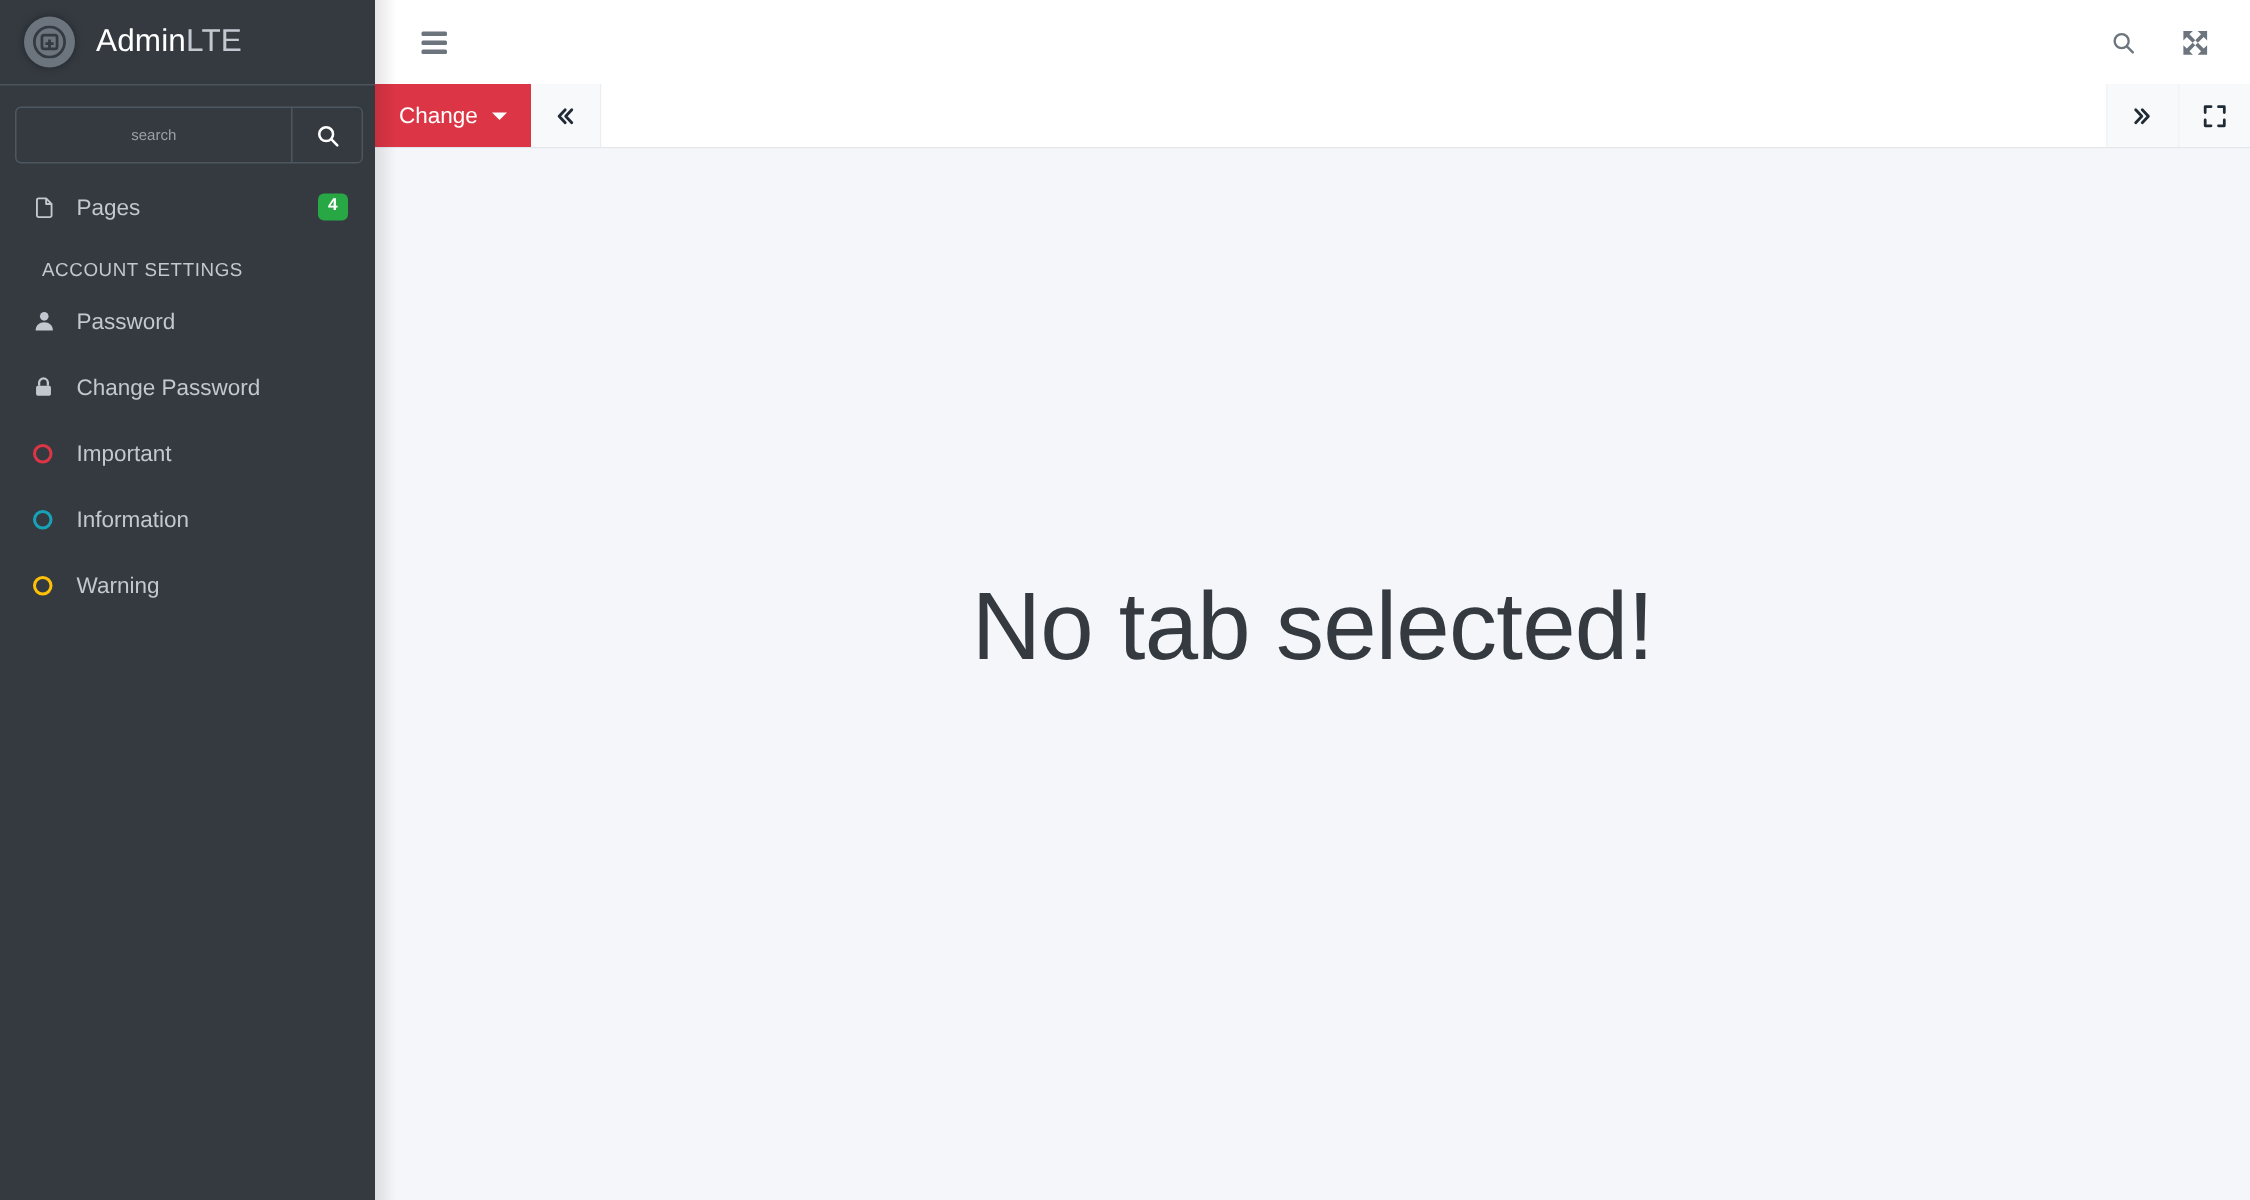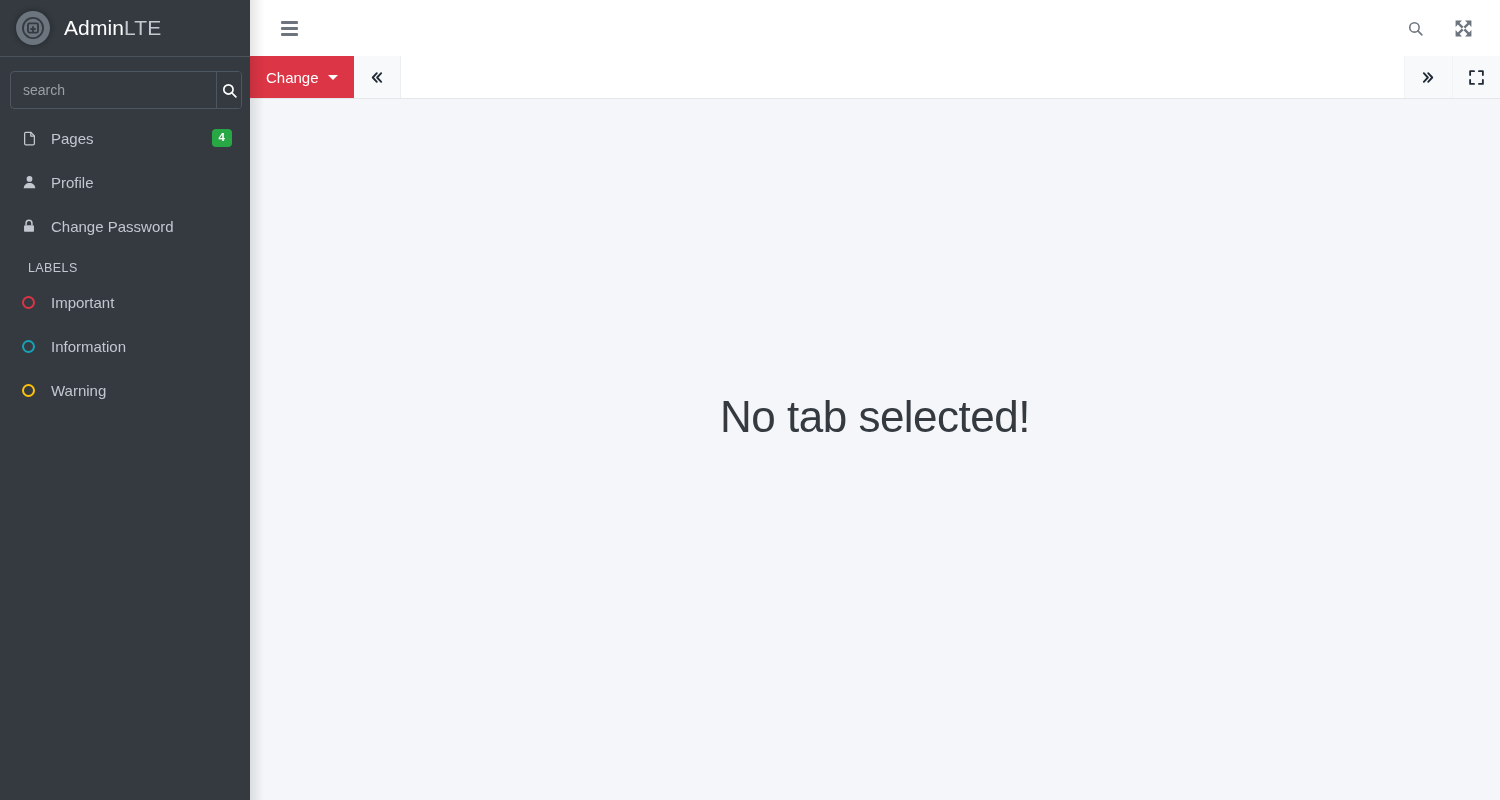--- a/index.html
+++ b/index.html
@@ -75,23 +75,24 @@
     height: 38px;
     background: #343a40;
     box-sizing: border-box;
   }
   .sidebar-search input {
     flex: 1 1 auto;
     border: 0;
     outline: none;
     background: transparent;
     color: #86efac;
-    font-size: 14px;
+    font-size: 10px;
     padding: 0 12px;
     font-family: "Liberation Sans", sans-serif;
+    text-align: center;
   }
   .sidebar-search input::placeholder { color: #9aa0a6; }
   .sidebar-search .search-btn {
     width: 46px;
     display: flex;
     align-items: center;
     justify-content: center;
     border-left: 1px solid #4d5761;
     background: #343a40;
     cursor: pointer;
@@ -258,21 +259,21 @@
     position: relative;
     height: 701px;
     background: #f4f6f9;
     display: flex;
     align-items: flex-start;
     justify-content: center;
   }
   .no-tab {
     margin-top: 318px;
     transform: translateY(-50%);
-    font-size: 44px;
+    font-size: 64px;
     font-weight: 300;
     color: #343a40;
     letter-spacing: -.5px;
     white-space: nowrap;
     line-height: 1;
   }
 </style>
 </head>
 <body>
 
@@ -310,43 +311,43 @@
         <span class="nv-icon">
           <svg width="15" height="17" viewBox="0 0 24 24" fill="none" stroke="#c2c7d0" stroke-width="2" stroke-linejoin="round" aria-hidden="true">
             <path d="M14 2 H6 a1.8 1.8 0 0 0-1.8 1.8 V20.2 A1.8 1.8 0 0 0 6 22 h12 a1.8 1.8 0 0 0 1.8-1.8 V8 Z"></path>
             <path d="M14 2 V8 h5.8"></path>
           </svg>
         </span>
         <span class="nv-label">Pages</span>
         <span class="badge-green">4</span>
       </div>
 
+      <div class="nav-header">ACCOUNT SETTINGS</div>
 
       <div class="nav-item">
         <span class="nv-icon">
           <svg width="15" height="16" viewBox="0 0 24 24" fill="#c2c7d0" aria-hidden="true">
             <circle cx="12" cy="7" r="4.6"></circle>
             <path d="M2.8 22 C2.8 16.6 6.9 13.4 12 13.4 C17.1 13.4 21.2 16.6 21.2 22 Z"></path>
           </svg>
         </span>
-        <span class="nv-label">Profile</span>
+        <span class="nv-label">Password</span>
       </div>
 
       <div class="nav-item">
         <span class="nv-icon">
           <svg width="14" height="16" viewBox="0 0 24 24" fill="#c2c7d0" aria-hidden="true">
             <rect x="3.5" y="10.5" width="17" height="11.5" rx="2"></rect>
             <path d="M7 10.5 V7.2 a5 5 0 0 1 10 0 V10.5" fill="none" stroke="#c2c7d0" stroke-width="2.6"></path>
           </svg>
         </span>
         <span class="nv-label">Change Password</span>
       </div>
 
 
-      <div class="nav-header">LABELS</div>
 
       <div class="nav-item">
         <span class="nv-icon" style="color:#dc3545">
           <span class="circle-icon"></span>
         </span>
         <span class="nv-label">Important</span>
       </div>
 
       <div class="nav-item">
         <span class="nv-icon" style="color:#17a2b8">

